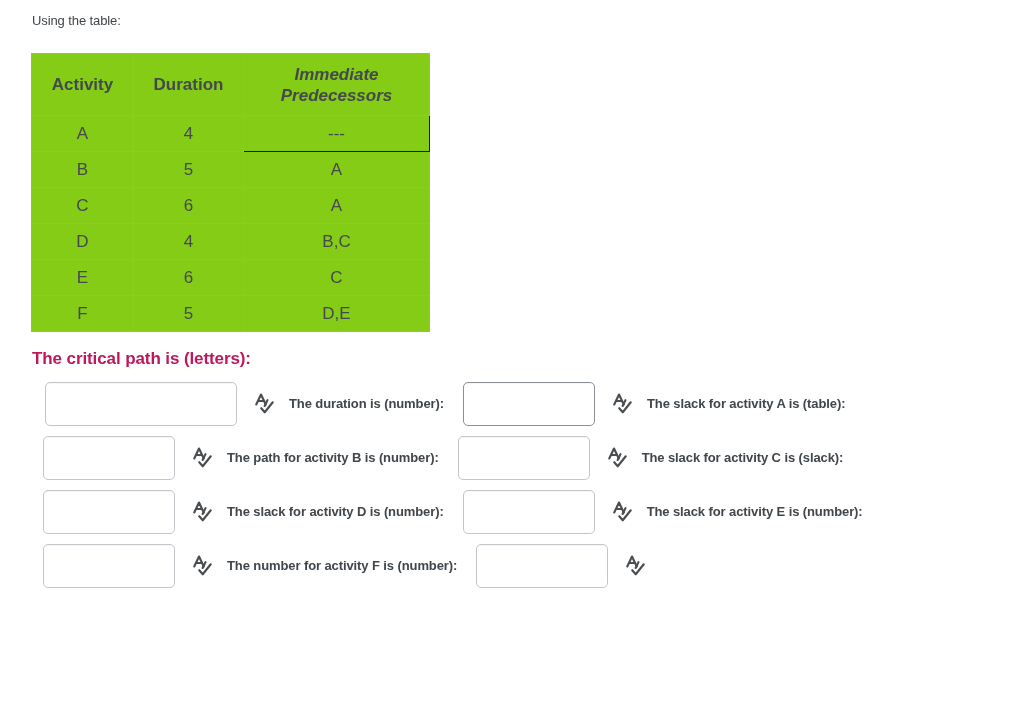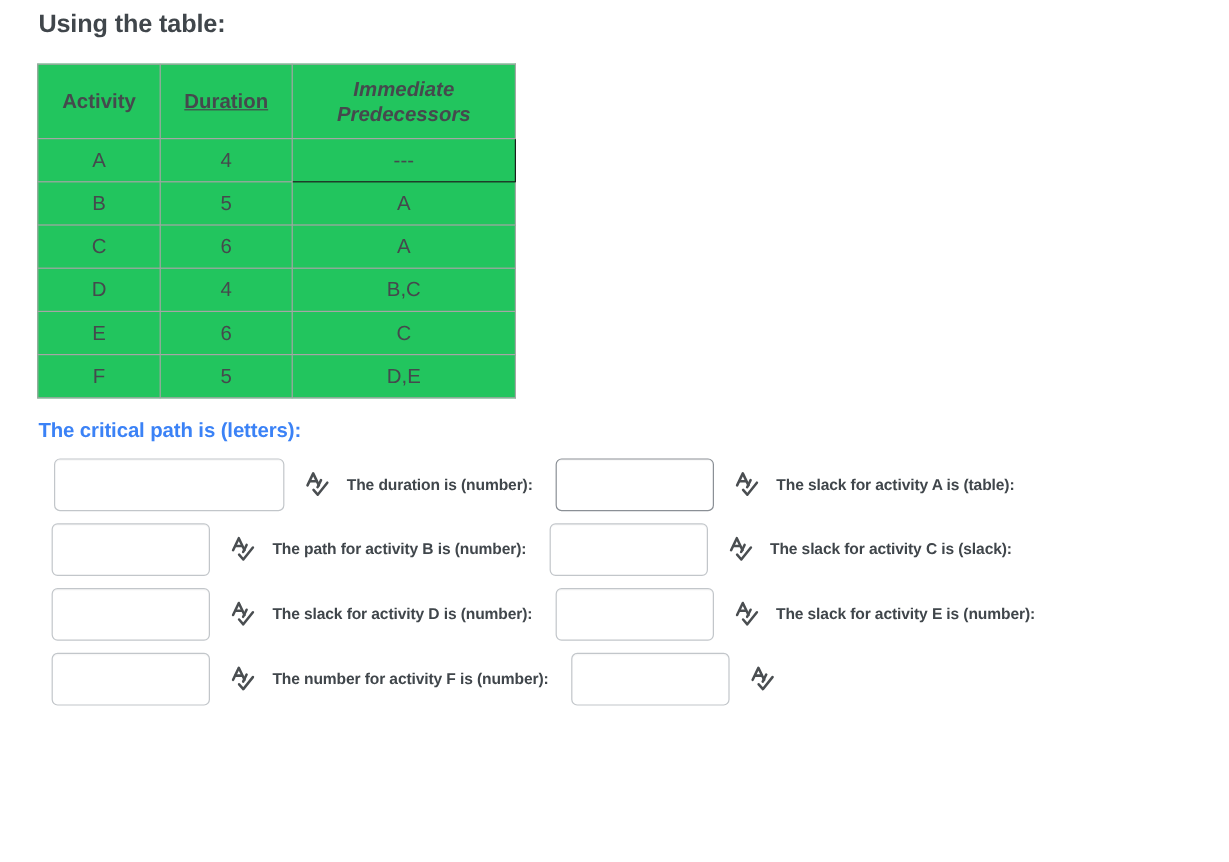--- a/index.html
+++ b/index.html
@@ -15,34 +15,34 @@
     overflow: hidden;
   }
 
   .page {
     padding: 10px 0 0 31px;
     box-sizing: border-box;
   }
 
   
   .intro {
-    font-size: 21px;
-    font-weight: bold;
+    font-size: 13px;
+    font-weight: normal;
     color: #40464b;
     line-height: 22px;
     margin: 0 0 21px 1px;
     letter-spacing: -0.1px;
   }
 
   
   .act-table {
     border-collapse: collapse;
     table-layout: fixed;
     margin: 0 0 0 0;
-    background: #22c55e;
+    background: #84cc16;
   }
   .act-table th,
   .act-table td {
     border: 1px solid #a6a6a6;
     text-align: center;
     vertical-align: middle;
     font-size: 17px;
     color: #45494d;
     padding: 0;
   }
@@ -51,33 +51,33 @@
     height: 61px;
     line-height: 21px;
     padding: 0 3px;
   }
   .act-table td {
     font-weight: normal;
     height: 35px;
     line-height: 20px;
   }
   .col-activity { width: 95px; }
-  .col-duration { width: 103px; text-decoration: underline; }
+  .col-duration { width: 103px; }
   .col-preds    { width: 179px; font-style: italic; }
 
   
   td.cell-emphasis {
     border: 1.6px solid #1d1d1d;
   }
 
   
   .prompt {
     font-size: 17px;
     font-weight: bold;
-    color: #3b82f6;
+    color: #be185d;
     line-height: 22px;
     margin: 16px 0 0 1px;
     letter-spacing: -0.1px;
   }
 
   .qflow {
     margin: 7px 0 0 0;
     width: 960px;
     font-size: 0;          
     line-height: 54px;

